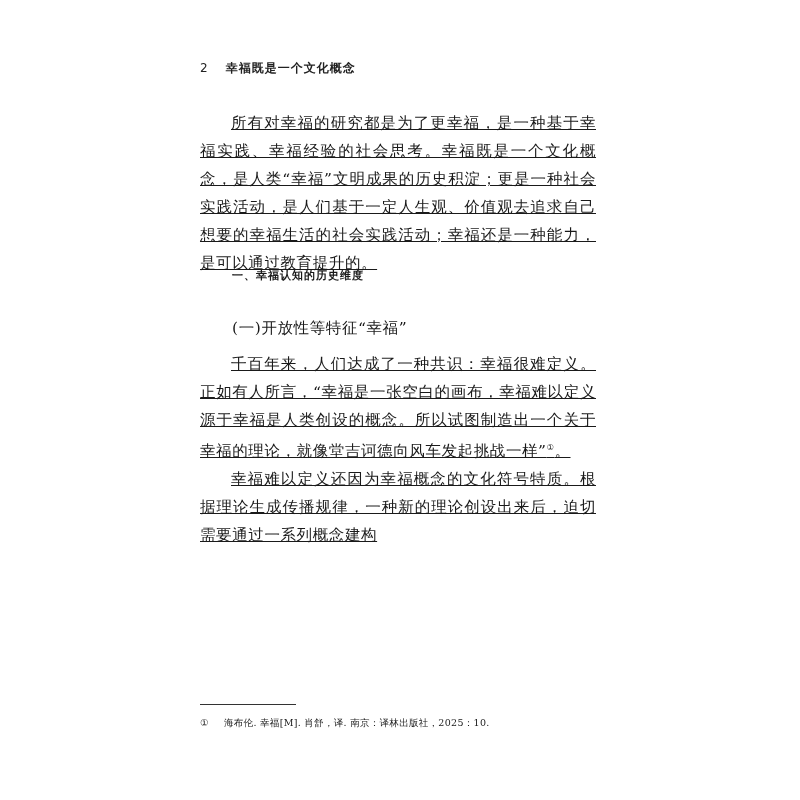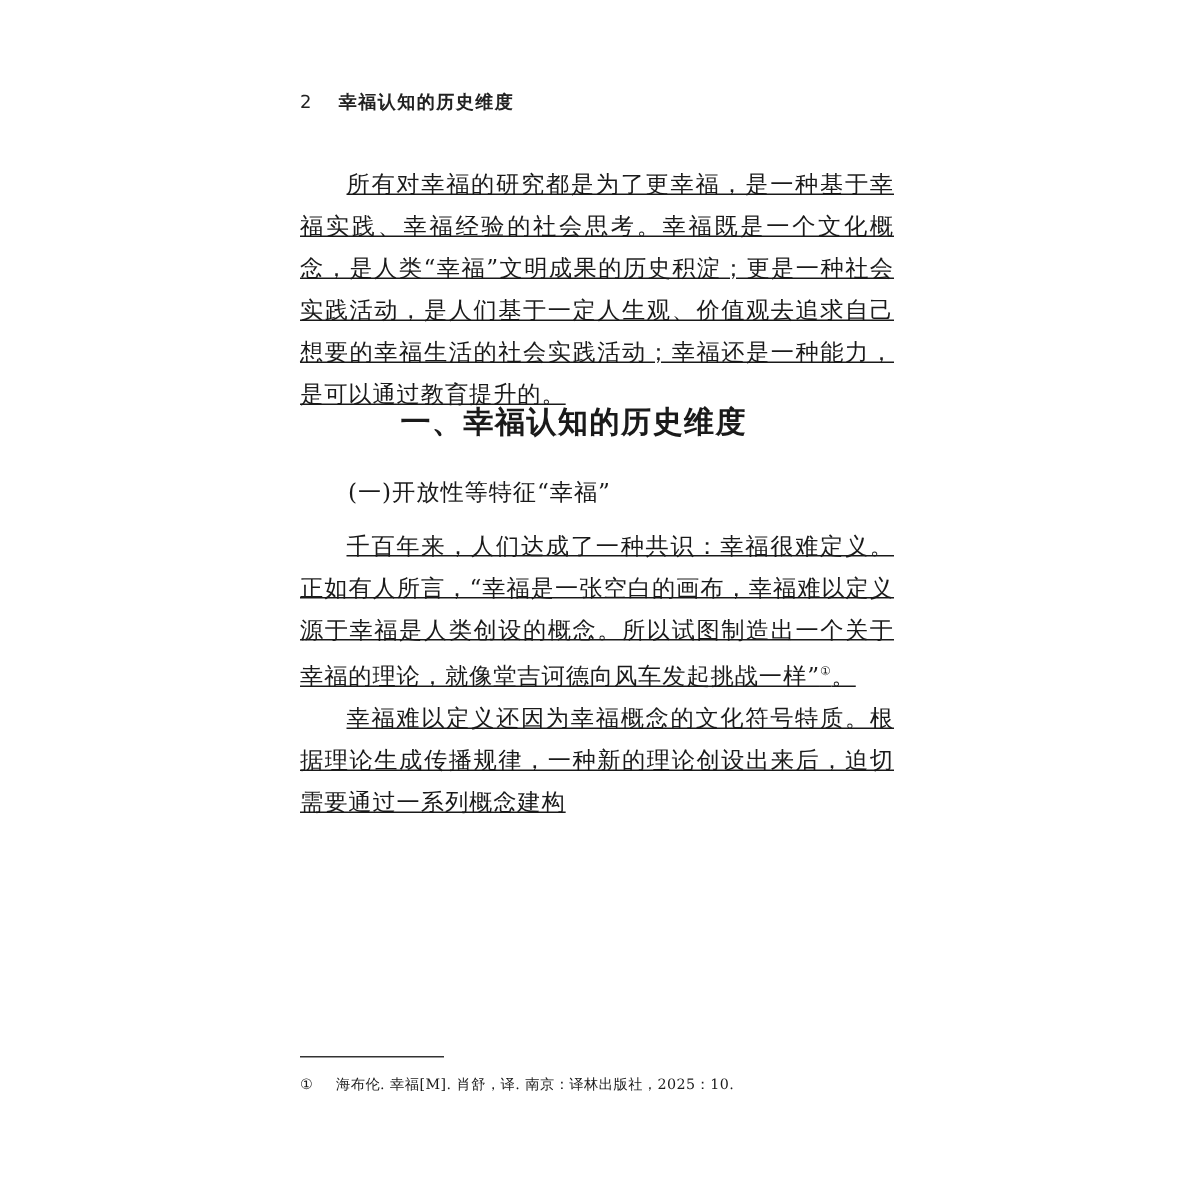--- a/index.html
+++ b/index.html
@@ -6,34 +6,34 @@
   body { width: 800px; height: 800px; position: relative; overflow: hidden;
          font-family: "DejaVu Serif", "Liberation Serif", serif; color: #1a1a1a; }
   .running-head { position: absolute; left: 200px; top: 60px; font-size: 12px;
                   font-family: "DejaVu Sans", "Liberation Sans", sans-serif; color: #222; }
   .running-head .pno { display: inline-block; width: 22px; }
   .running-head .title { font-weight: bold; letter-spacing: 1px; }
   .text { position: absolute; left: 200px; width: 396px; font-size: 15.5px; line-height: 28px;
           text-align: justify; letter-spacing: 0.6px; }
   .p { margin: 0; }
   .indent { text-indent: 2em; text-decoration: underline; }
-  .h1 { position: absolute; left: 232px; top: 268px; font-size: 20px; font-weight: bold;
-        font-family: "DejaVu Sans", "Liberation Sans", sans-serif; letter-spacing: 1px; margin-left: 35px; }
+  .h1 { position: absolute; left: 232px; top: 268px; font-size: 11px; font-weight: bold;
+        font-family: "DejaVu Sans", "Liberation Sans", sans-serif; letter-spacing: 1px; }
   .h2 { position: absolute; left: 232px; top: 318px; font-size: 15.5px; letter-spacing: 0.6px; }
   sup { font-size: 8px; vertical-align: 6px; }
   .fn-rule { position: absolute; left: 200px; top: 704px; width: 96px; border-top: 1px solid #333; }
   .footnote { position: absolute; left: 200px; top: 717px; font-size: 9.5px; letter-spacing: 0.3px; }
   .footnote .mark { display: inline-block; width: 24px; }
 </style>
 </head>
 <body>
 
 <div class="running-head">
   <span class="pno">2</span>
-  <span class="title">幸福认知的历史维度</span>
+  <span class="title">幸福既是一个文化概念</span>
 </div>
 
 <div class="text" style="top:109px;">
   <p class="p indent">所有对幸福的研究都是为了更幸福，是一种基于幸福实践、幸福经验的社会思考。幸福既是一个文化概念，是人类“幸福”文明成果的历史积淀；更是一种社会实践活动，是人们基于一定人生观、价值观去追求自己想要的幸福生活的社会实践活动；幸福还是一种能力，是可以通过教育提升的。</p>
 </div>
 
 <div class="h1">一、幸福认知的历史维度</div>
 <div class="h2">(一)开放性等特征“幸福”</div>
 
 <div class="text" style="top:350px;">

